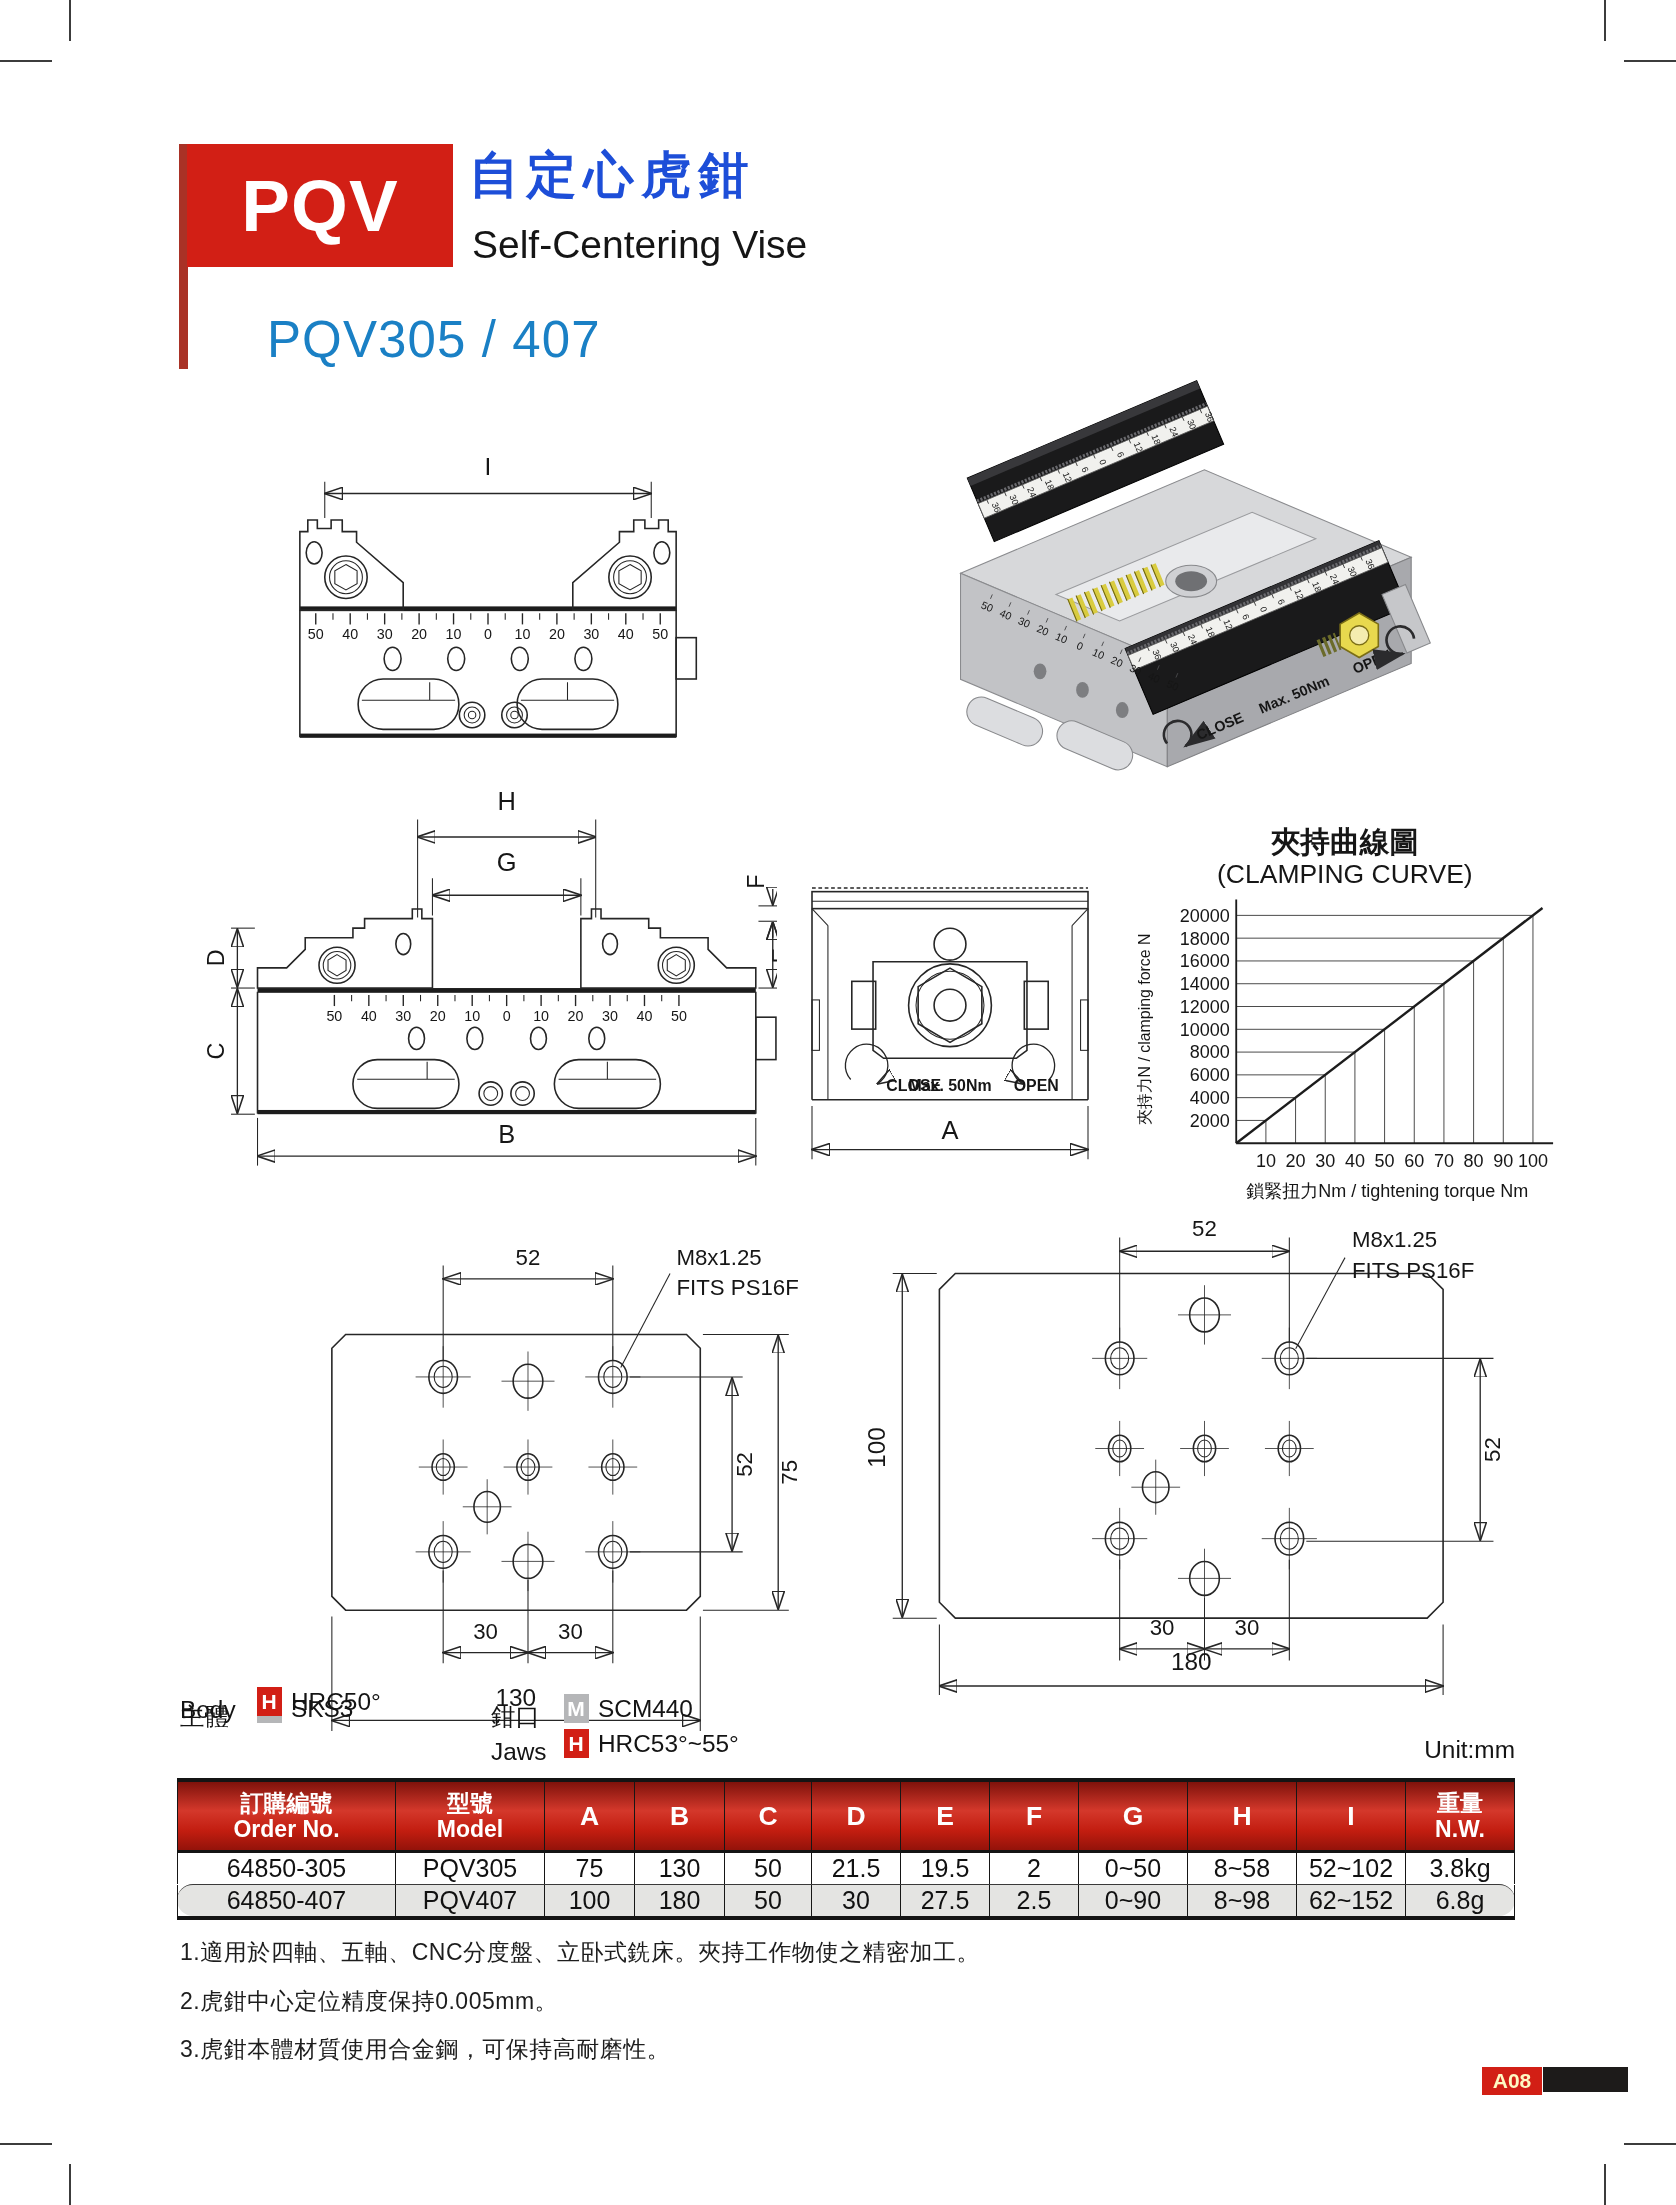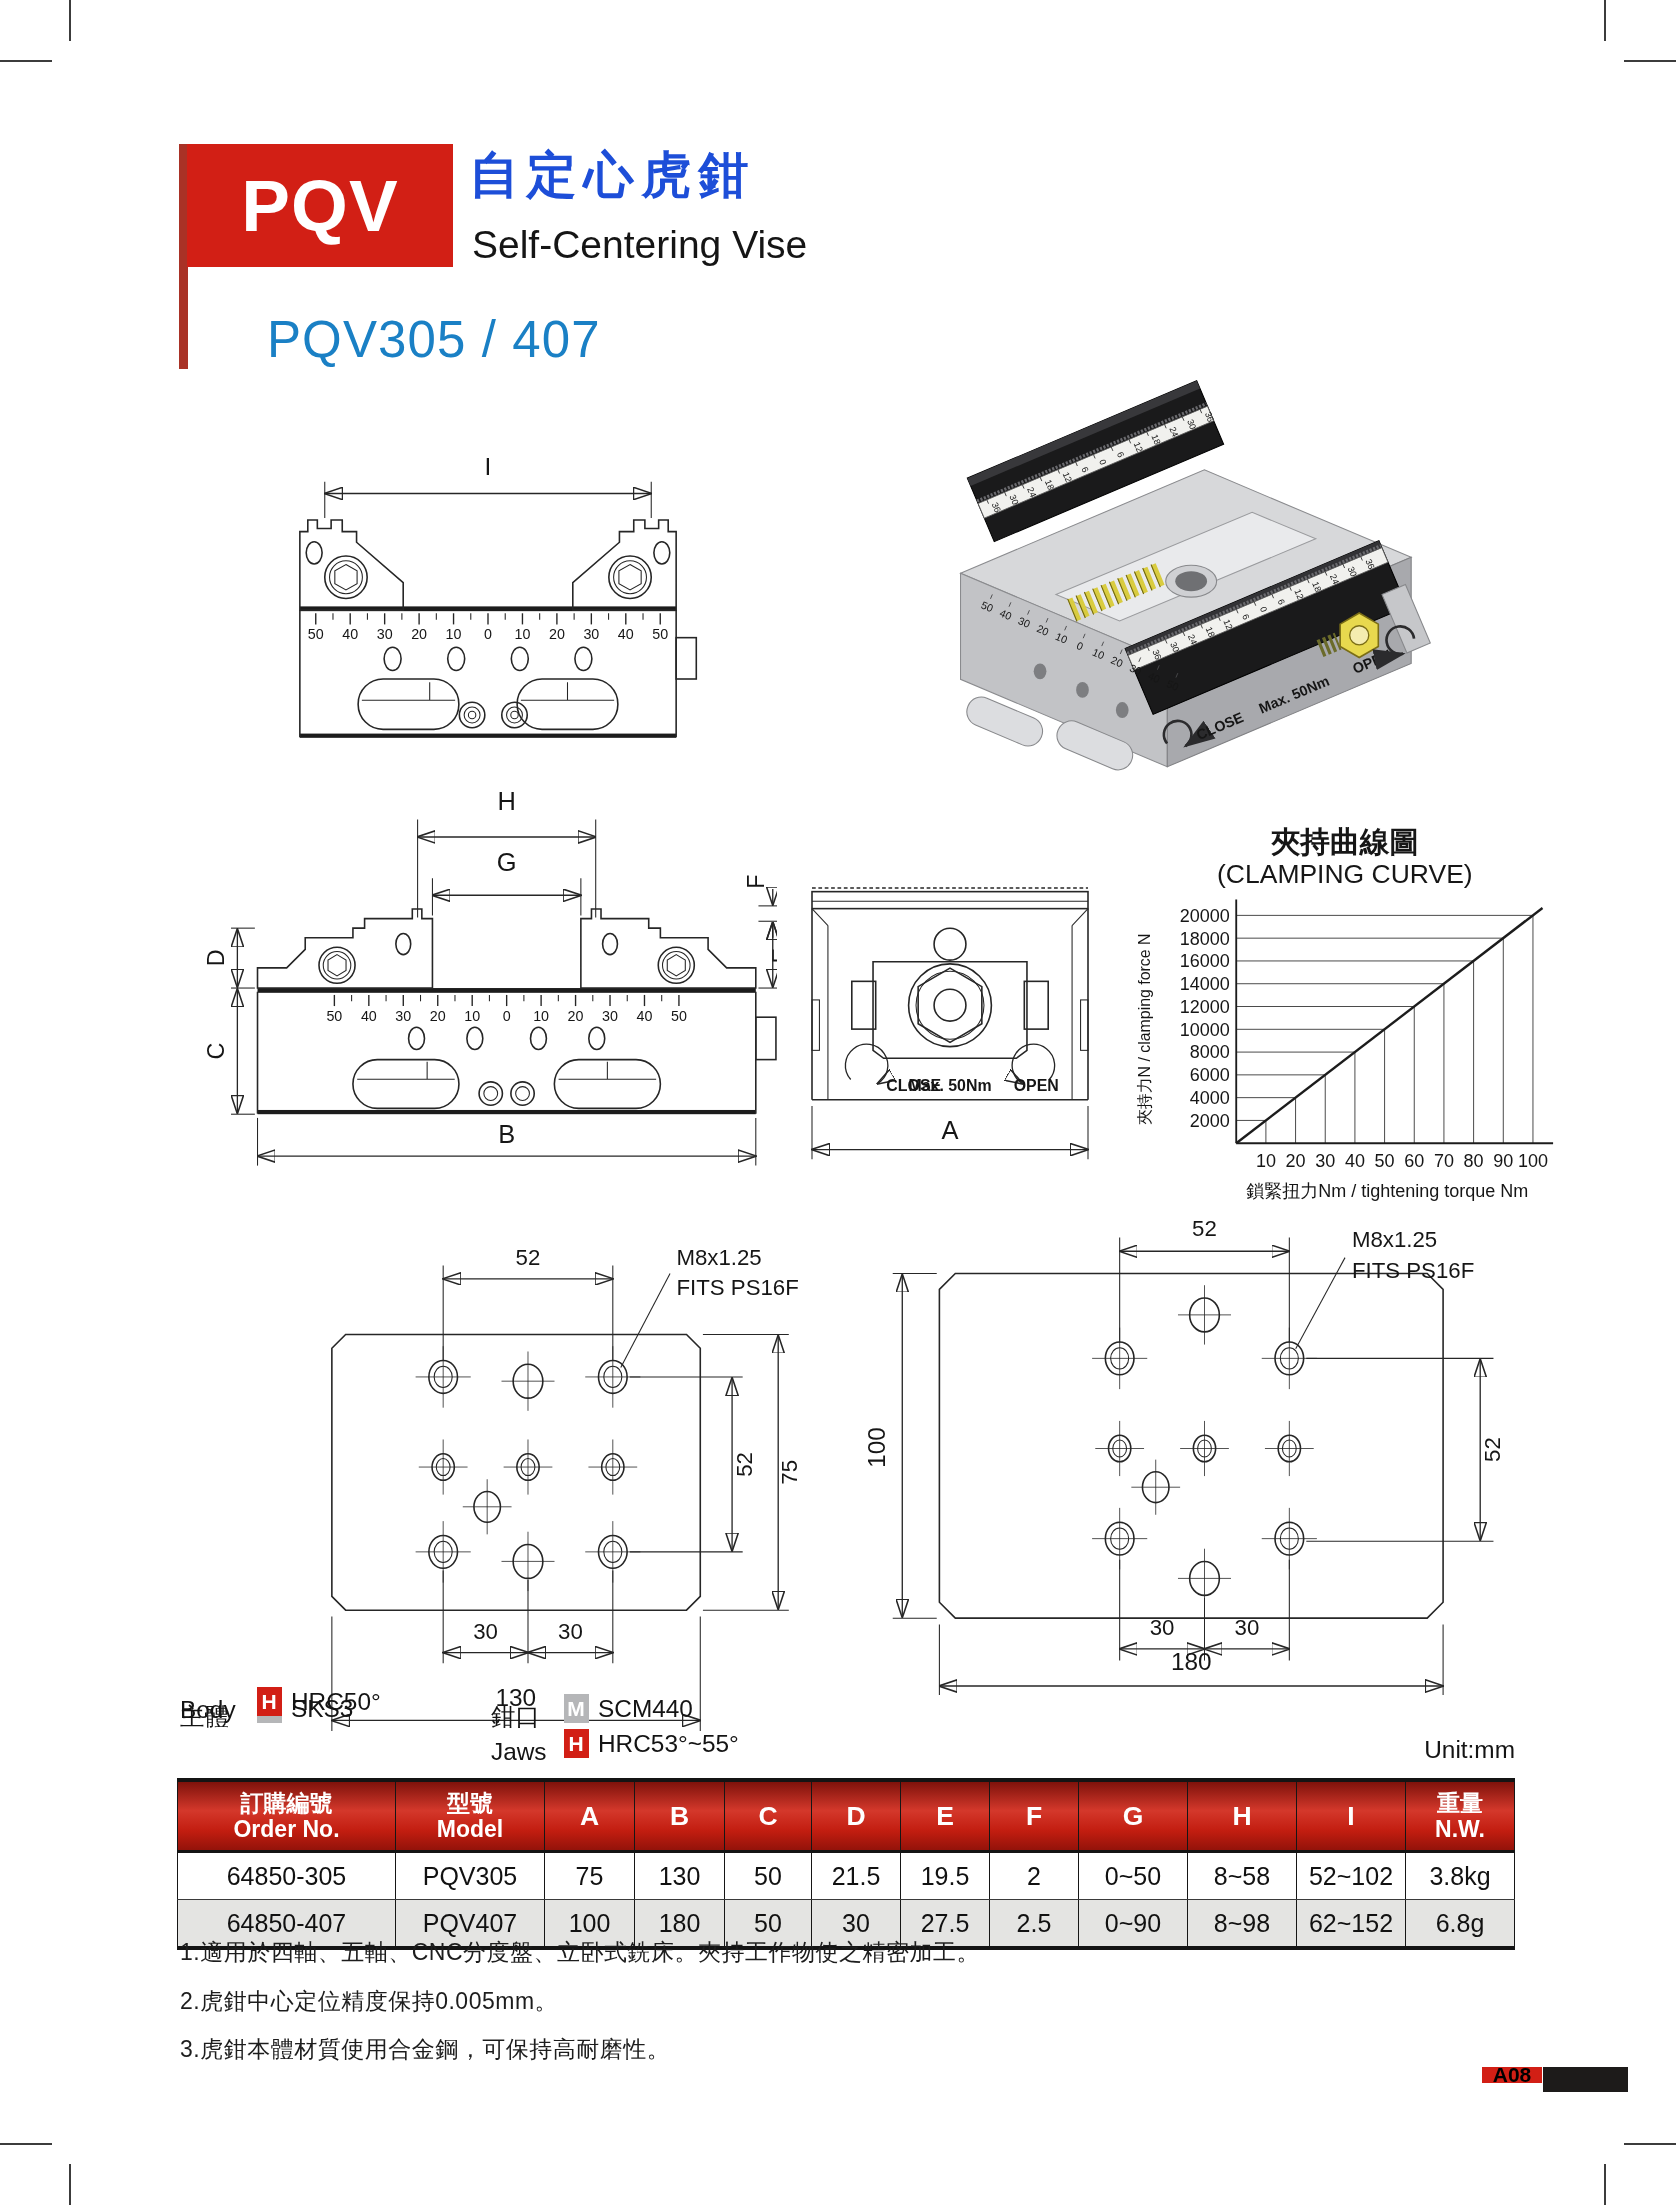--- a/index.html
+++ b/index.html
@@ -28,29 +28,29 @@
               border-top:4.8px solid #141414;border-bottom:4.8px solid #141414;}
   .trow{display:grid;grid-template-columns:219px 149px 90px 90px 87px 89px 89px 89px 109px 109px 109px 109px;}
   .thead{height:68px;background:linear-gradient(180deg,#7e120b 0%,#d4382b 42%,#c21d10 72%,#93130a 100%);
          border-bottom:3.7px solid #141414;}
   .th{color:#fff;display:flex;flex-direction:column;align-items:center;justify-content:center;
       border-right:1.6px solid #161616;font-weight:bold;line-height:1.15;}
   .trow > :first-child{border-left:1.6px solid #161616;}
   .th .zh{font-size:23px;}
   .th .en{font-size:23px;}
   .th .letter{font-size:26.5px;}
-  .tbody-row{height:46px;background:#fff;}
+  .tbody-row{height:31px;background:#fff;border-radius:17px;}
   .tbody-row.alt{background:#e4e4e2;border-top:1.6px solid #3a3a3a;}
   .td{display:flex;align-items:center;justify-content:center;font-size:25px;color:#111;
       border-right:1.6px solid #161616;}
   
   .notes{position:absolute;left:180px;top:1937px;font-size:23px;color:#1d1d1d;}
   .notes div{margin-bottom:17.5px;letter-spacing:0.5px;}
   
-  .pagenum{position:absolute;left:1482px;top:2067px;width:60px;height:16px;background:#d21f15;color:#000000;
+  .pagenum{position:absolute;left:1482px;top:2067px;width:60px;height:28px;background:#d21f15;color:#fef9c3;
            display:flex;align-items:center;justify-content:center;font-size:21px;font-weight:bold;}
   .footer-bar{position:absolute;left:1543px;top:2067px;width:85px;height:25px;background:#1d1b1a;}
   
   .ld line,.ld path,.ld rect,.ld ellipse,.ld circle,.ld polyline{stroke:#262626;fill:none;}
   .ld .s3{stroke-width:3px;}
   .ld .s2{stroke-width:2px;}
   .ld .dim{stroke-width:2.5px;}
   .ld .bar{fill:#1c1c1c;stroke:none;}
   svg text{font-family:"Liberation Sans","DejaVu Sans",sans-serif;fill:#161616;stroke:none;}
 </style>

